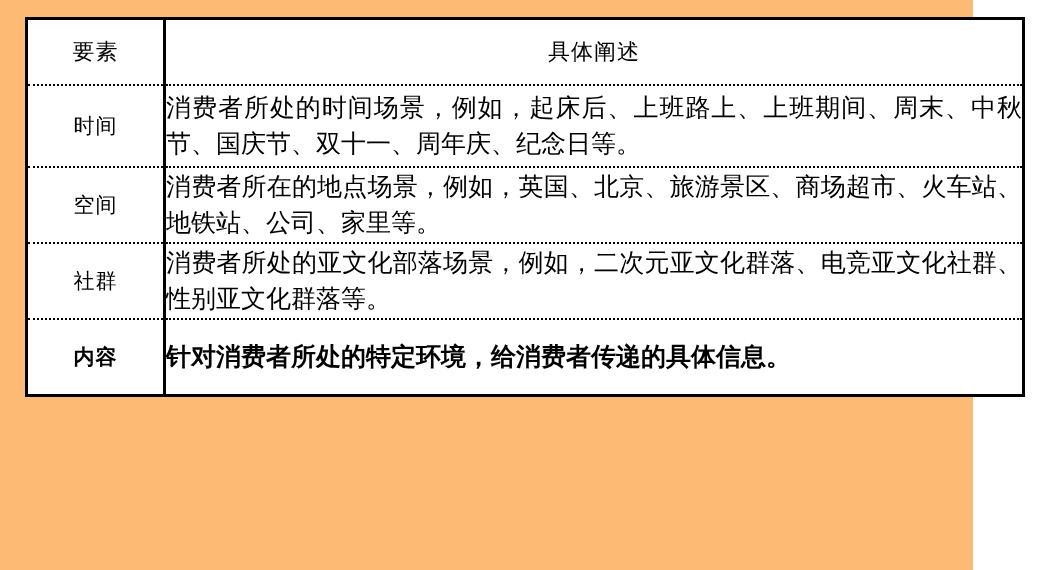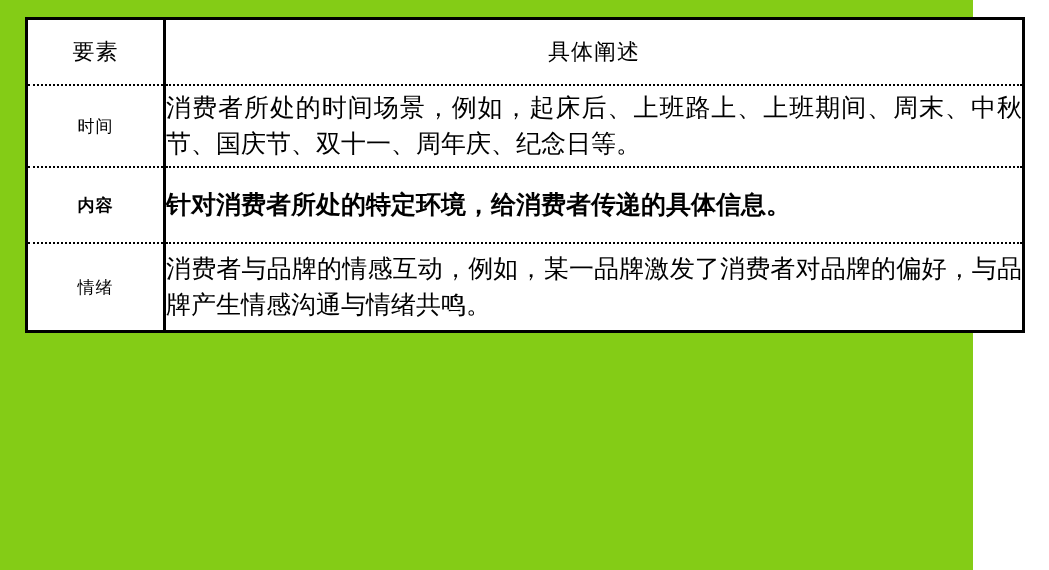--- a/index.html
+++ b/index.html
@@ -12,21 +12,21 @@
     height: 570px;
     font-family: "DejaVu Serif", "Liberation Serif", serif;
     color: #000000;
     overflow: hidden;
   }
 
   #page {
     position: relative;
     width: 973px;
     height: 570px;
-    background: #84cc16;
+    background: #fdba74;
   }
 
   
   .table-wrap {
     position: absolute;
     left: 25px;
     top: 17px;
     width: 997px;
   }
 
@@ -50,21 +50,21 @@
   table.elements-table td:last-child {
     border-right: none;
   }
   table.elements-table tr:last-child td {
     border-bottom: none;
   }
 
   
   .cell-key {
     text-align: center;
-    font-size: 17px;
+    font-size: 21px;
     letter-spacing: 1px;
     line-height: 1.35;
     padding: 6px 4px;
   }
 
   
   .cell-desc {
     text-align: justify;
     text-align-last: left;
     font-size: 25px;
@@ -122,29 +122,33 @@
         <tr class="row-head">
           <td class="cell-key">要素</td>
           <td class="cell-desc">具体阐述</td>
         </tr>
 
         <tr class="row-time">
           <td class="cell-key">时间</td>
           <td class="cell-desc">消费者所处的时间场景，例如，起床后、上班路上、上班期间、周末、中秋节、国庆节、双十一、周年庆、纪念日等。</td>
         </tr>
 
+        <tr class="row-space">
+          <td class="cell-key">空间</td>
+          <td class="cell-desc">消费者所在的地点场景，例如，英国、北京、旅游景区、商场超市、火车站、地铁站、公司、家里等。</td>
+        </tr>
 
+        <tr class="row-group">
+          <td class="cell-key">社群</td>
+          <td class="cell-desc">消费者所处的亚文化部落场景，例如，二次元亚文化群落、电竞亚文化社群、性别亚文化群落等。</td>
+        </tr>
 
         <tr class="row-content">
           <td class="cell-key">内容</td>
           <td class="cell-desc">针对消费者所处的特定环境，给消费者传递的具体信息。</td>
         </tr>
 
-        <tr class="row-emotion">
-          <td class="cell-key">情绪</td>
-          <td class="cell-desc">消费者与品牌的情感互动，例如，某一品牌激发了消费者对品牌的偏好，与品牌产生情感沟通与情绪共鸣。</td>
-        </tr>
       </tbody>
     </table>
   </div>
 
 
 </div>
 
 </body></html>

